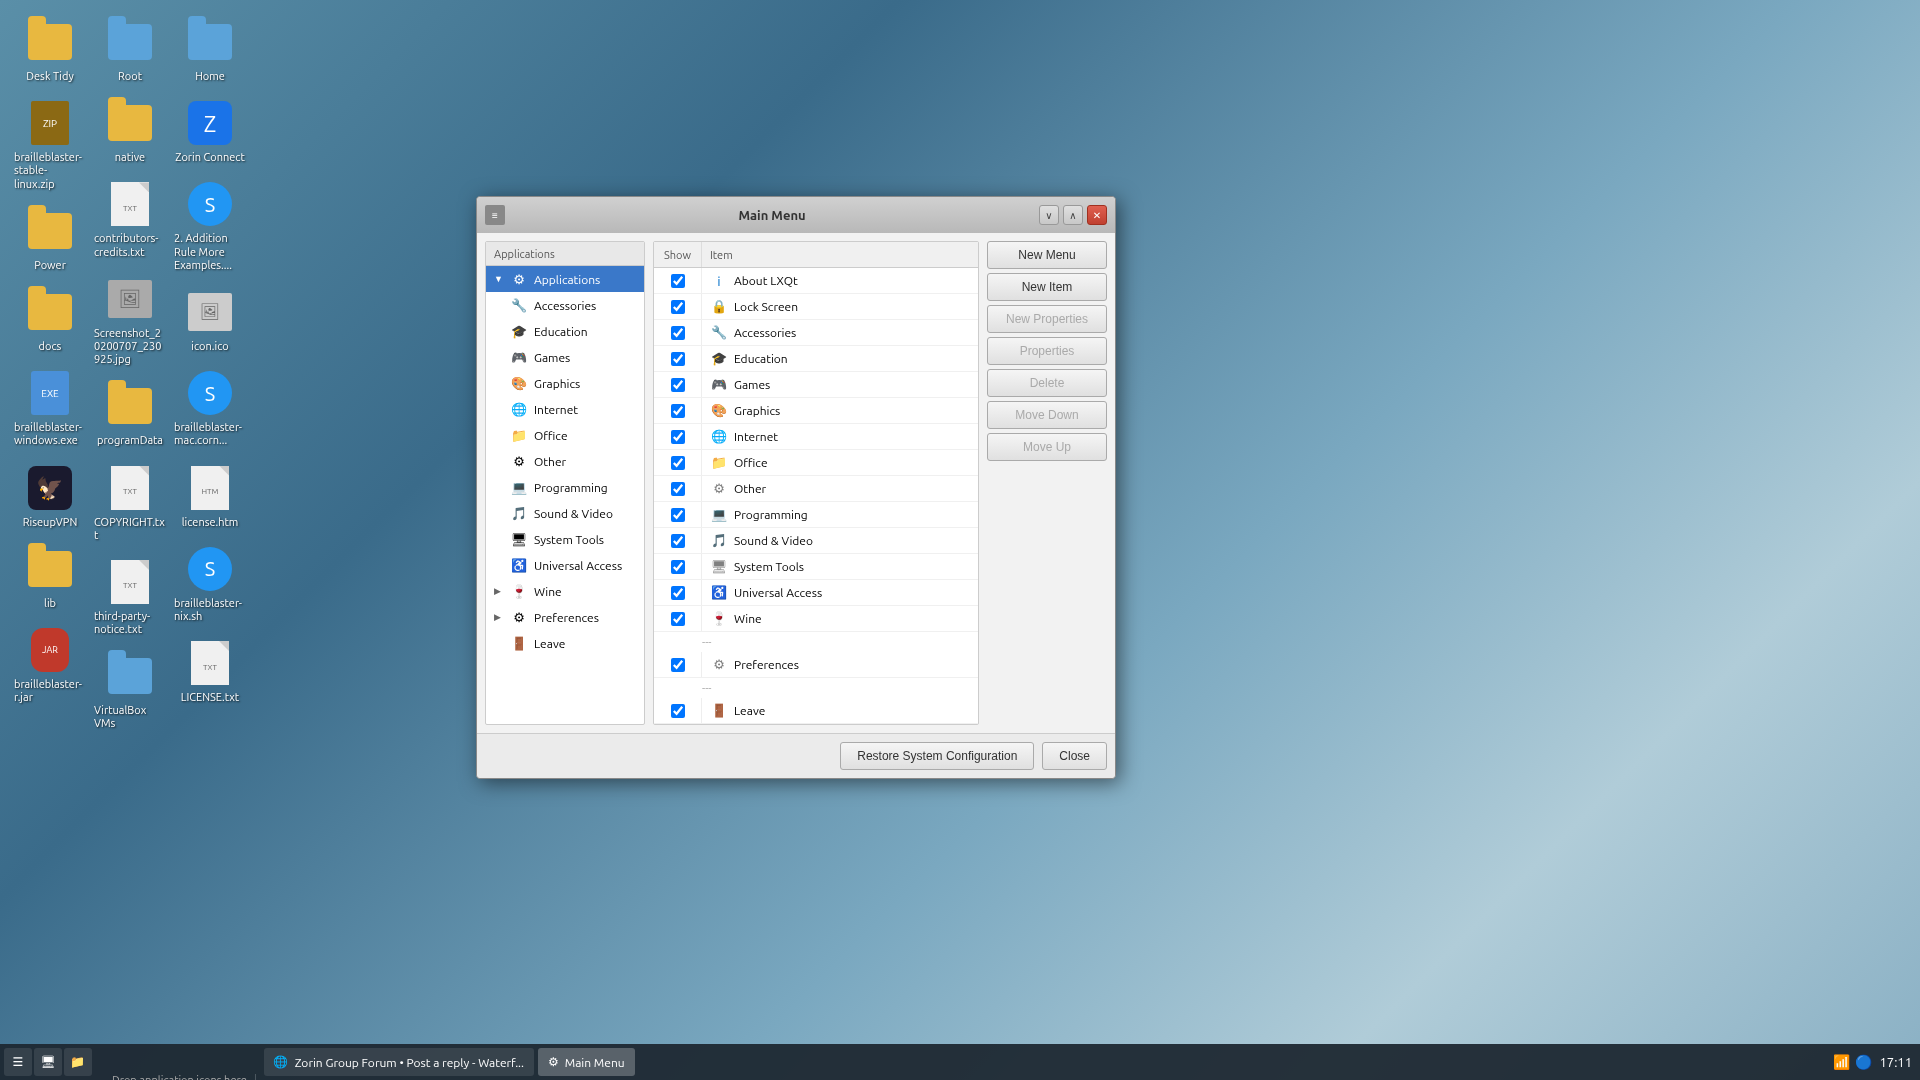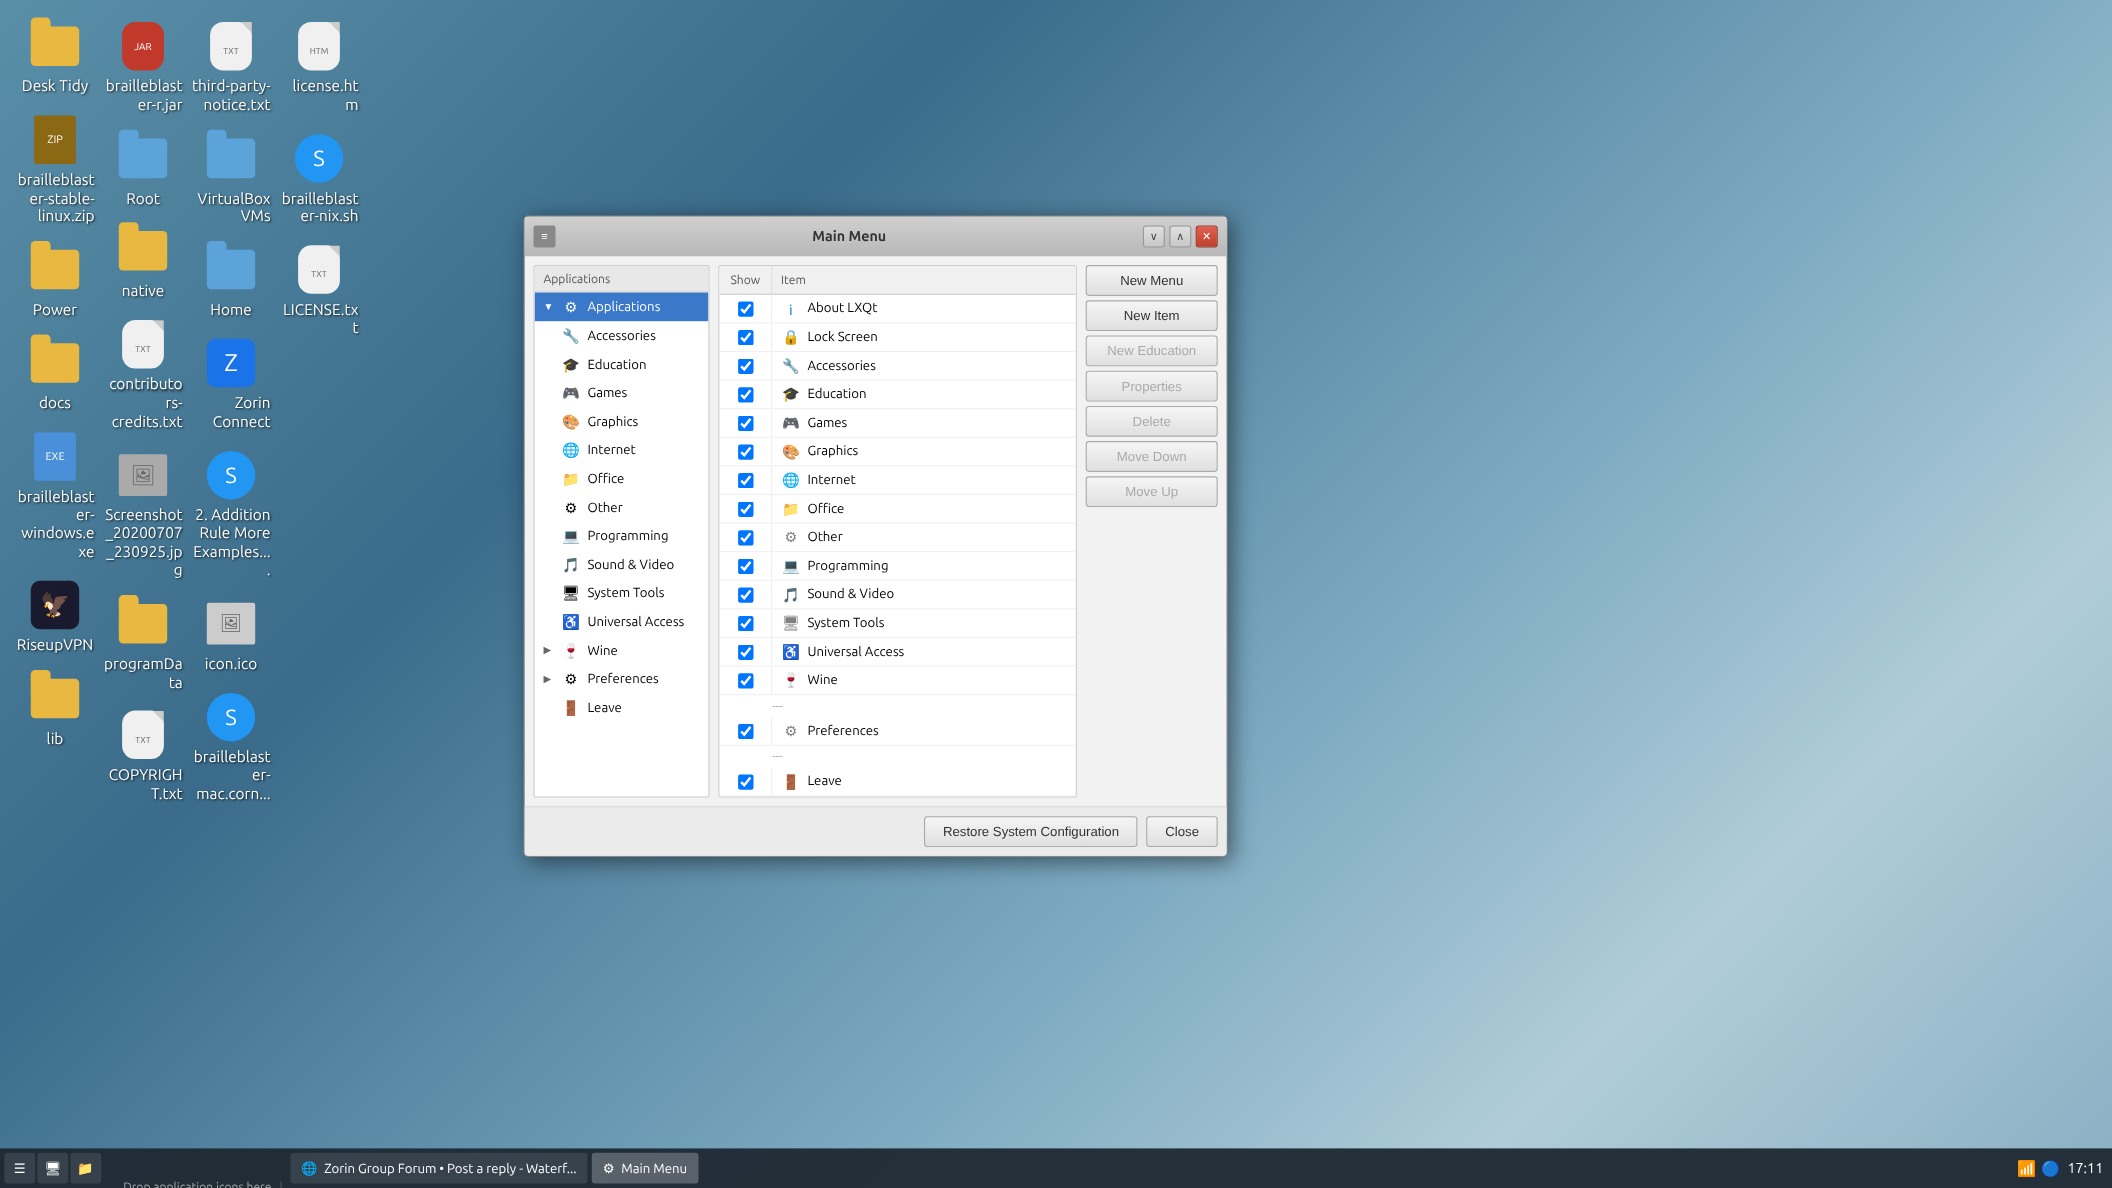--- a/index.html
+++ b/index.html
@@ -44,22 +44,22 @@
     .desktop-icon .icon-img {
       width: 48px;
       height: 48px;
       display: flex;
       align-items: center;
       justify-content: center;
       margin-bottom: 4px;
     }
     .desktop-icon .icon-label {
       color: white;
-      font-size: 14px;
-      text-align: right;
+      font-size: 11px;
+      text-align: left;
       text-shadow: 1px 1px 2px rgba(0,0,0,0.8);
       word-break: break-word;
       line-height: 1.2;
     }
     
     .folder-icon {
       width: 44px;
       height: 36px;
       background: #e8b840;
       border-radius: 0 4px 4px 4px;
@@ -77,21 +77,21 @@
     }
     .folder-icon-blue {
       background: #5ba3d9;
     }
     .folder-icon-blue::before { background: #5ba3d9; }
     
     .file-icon {
       width: 38px;
       height: 44px;
       background: #f0f0f0;
-      border-radius: 12px;
+      border-radius: 0;
       position: relative;
       display: flex;
       align-items: center;
       justify-content: center;
       font-size: 9px;
       color: #666;
     }
     .file-icon::before {
       content: '';
       position: absolute;
@@ -854,21 +854,21 @@
         <div class="row-label">
             <span class="row-icon icon-red">🚪</span>
             <span>Leave</span>
           </div>
       </div>
     </div>
 
     <div class="action-panel">
       <button class="action-btn">New Menu</button>
       <button class="action-btn">New Item</button>
-      <button class="action-btn disabled" disabled="">New Education</button>
+      <button class="action-btn disabled" disabled="">New Properties</button>
       <button class="action-btn disabled" disabled="">Properties</button>
       <button class="action-btn disabled" disabled="">Delete</button>
       <button class="action-btn disabled" disabled="">Move Down</button>
       <button class="action-btn disabled" disabled="">Move Up</button>
     </div>
   </div>
 
   <div class="dialog-footer">
     <button class="footer-btn">Restore System Configuration</button>
     <button class="footer-btn">Close</button>

